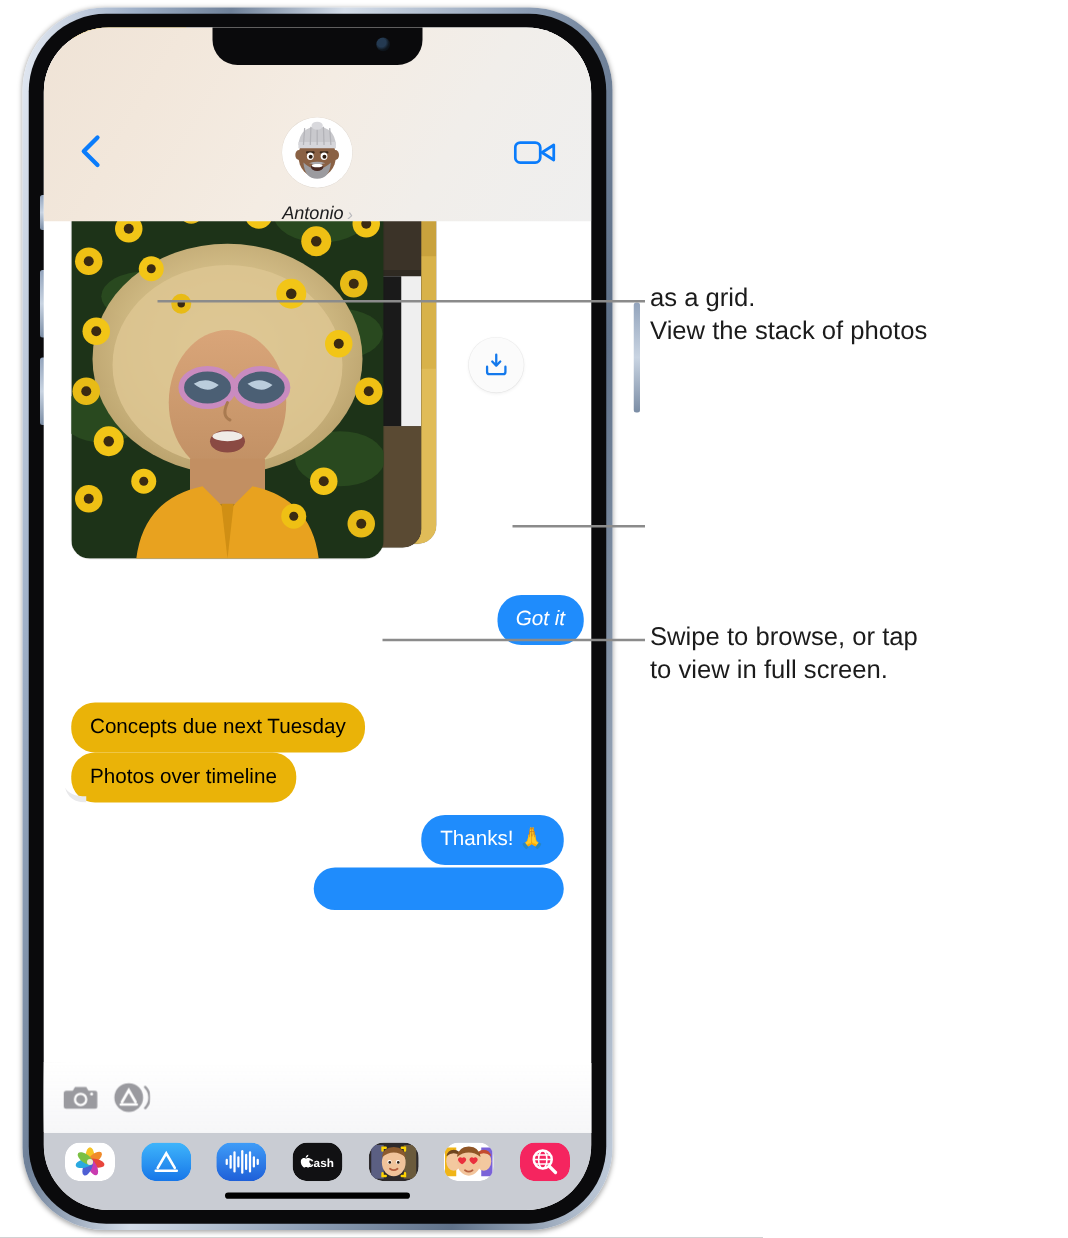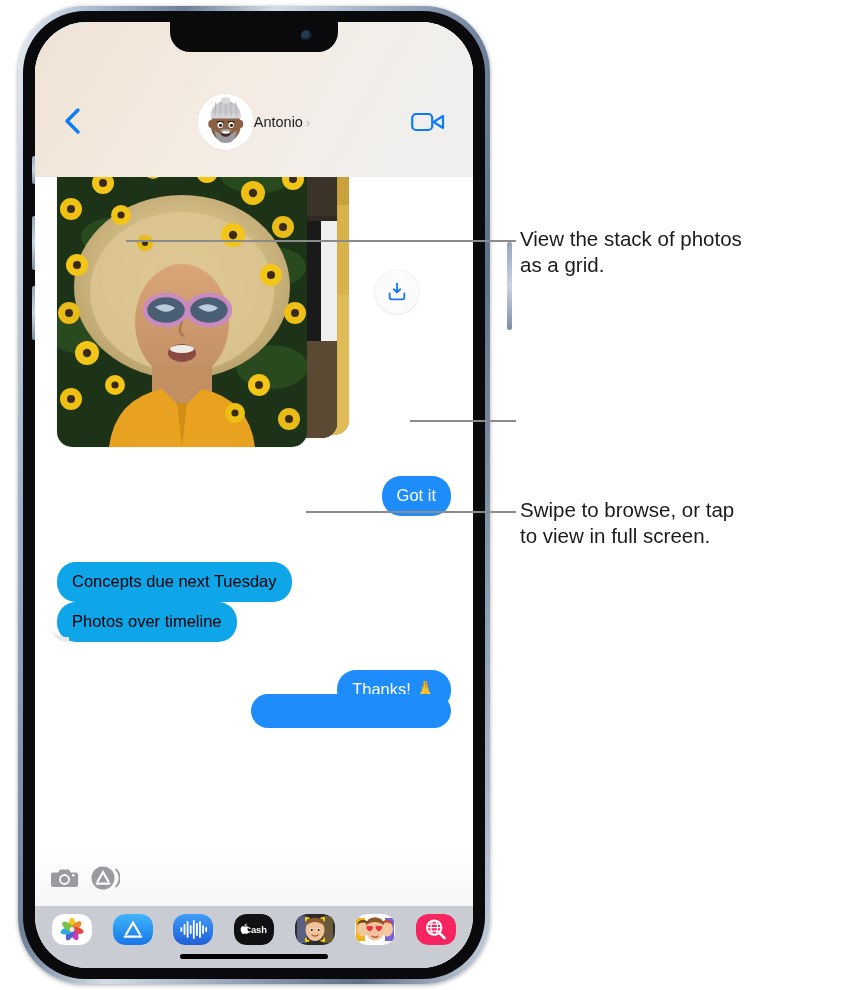--- a/index.html
+++ b/index.html
@@ -77,42 +77,42 @@
     background: linear-gradient(120deg,#efe3d6 0%,#f2e7db 22%,#f4ece3 48%,#f1eeea 72%,#efefef 100%);
     z-index:5;
   }
   .nav-back {
     position:absolute; left:25px; top:84px; width:26px;height:30px;
   }
   .nav-back svg{display:block}
   .nav-facetime { position:absolute; right:28px; top:88px; width:34px;height:24px;}
   .nav-contact {
     position:absolute; left:50%; transform:translateX(-50%); top:72px;
-    display:flex; flex-direction:row; align-items:center; gap:0;
+    display:flex; flex-direction:column; align-items:center; gap:13px;font-style:italic;
   }
   .avatar {
     width:56px;height:56px;border-radius:50%;background:#fff;
     display:flex;align-items:center;justify-content:center;overflow:hidden;
     box-shadow:0 0 0 .5px rgba(0,0,0,.05);
   }
   .contact-line { display:flex;align-items:center;gap:3px; }
   .contact-name { font-size:14.5px;color:#1c1c1e; }
   .chev { color:#b9b9bd; font-size:13px; line-height:1; }
 
   
   .msg-area {
     position:absolute; left:0; top:0; width:100%; bottom:118px;
     background:#fff; overflow:hidden;
   }
   .bubble {
     position:absolute; font-size:16.5px; line-height:1.25;
     padding:9px 15px 10px; border-radius:19px; max-width:300px;
     white-space:nowrap;
   }
-  .bubble.in  { background:#0ea5e9; color:#000; }
+  .bubble.in  { background:#eab308; color:#000; }
   .bubble.out { background:#1f8cfc; color:#fff; }
   
   .tail { position:absolute; width:18px; height:18px; }
   .tail.in  { left:-5px;  bottom:0; }
   .tail.out { right:-5px; bottom:0; }
 
   
   .photo-stack { position:absolute; left:22px; top:95px; width:290px; height:330px; }
   .ps-card { position:absolute; border-radius:15px; overflow:hidden; box-shadow:0 0 0 .5px rgba(0,0,0,.07); }
   .ps-back2 { left:42px; top:18px; width:250px; height:300px; background:#8b7a52; }
@@ -422,37 +422,37 @@
           </div>
 
           <div class="dl-btn">
             <svg width="22" height="22" viewBox="0 0 24 24" fill="none" stroke="#1479ec" stroke-width="2" stroke-linecap="round" stroke-linejoin="round">
               <path d="M12 3 v9"></path>
                 <path d="M8.5 9 L12 12.5 L15.5 9"></path>
               <path d="M4 13.5 v4.5 a2 2 0 0 0 2 2 h12 a2 2 0 0 0 2 -2 v-4.5"></path>
             </svg>
           </div>
 
-          <div class="bubble out" style="right:22px; top:454px;">
+          <div class="bubble out" style="right:6px; top:454px;font-style:italic;">
             <span>Got it</span>
           </div>
 
 
           <div class="bubble in" style="left:22px; top:540px;">
             <span>Concepts due next Tuesday</span>
           </div>
 
           <div class="bubble in" style="left:22px; top:580px;">
             <span>Photos over timeline</span>
             <svg class="tail in" viewBox="0 0 18 18">
               <path d="M17 18 C8 18 2 14 0 6 C3 11 8 13 17 13 Z" fill="#e9e9eb"></path>
             </svg>
           </div>
 
-          <div class="bubble out" style="right:22px; top:630px;margin-top:18px;">
+          <div class="bubble out" style="right:22px; top:630px;">
             <span>Thanks! 🙏</span>
           </div>
 
           <div class="bubble out" style="right:22px; top:672px; width:200px; height:34px; padding:0;"></div>
         </div>
 
         <div class="nav-header">
           <div class="nav-back">
             <svg width="26" height="30" viewBox="0 0 26 30" fill="none" stroke="#0a7cfb" stroke-width="3.4" stroke-linecap="round" stroke-linejoin="round">
               <path d="M18 4 L7 15 L18 26"></path>
@@ -650,22 +650,22 @@
         </div>
 
         <div class="home-indicator"></div>
 
       </div>
     </div>
   </div>
 
   <div class="leader" style="left:126px; top:240px; width:390px;"></div>
   <div class="callout" style="left:520px; top:226px; width:330px;">
+    <div>as a grid.</div>
     <div>View the stack of photos</div>
-    <div>as a grid.</div>
   </div>
 
   <div class="leader" style="left:410px; top:420px; width:106px;"></div>
 
   <div class="leader" style="left:306px; top:511px; width:210px;"></div>
   <div class="callout" style="left:520px; top:497px; width:334px;">
     <div>Swipe to browse, or tap</div>
     <div>to view in full screen.</div>
   </div>
 

